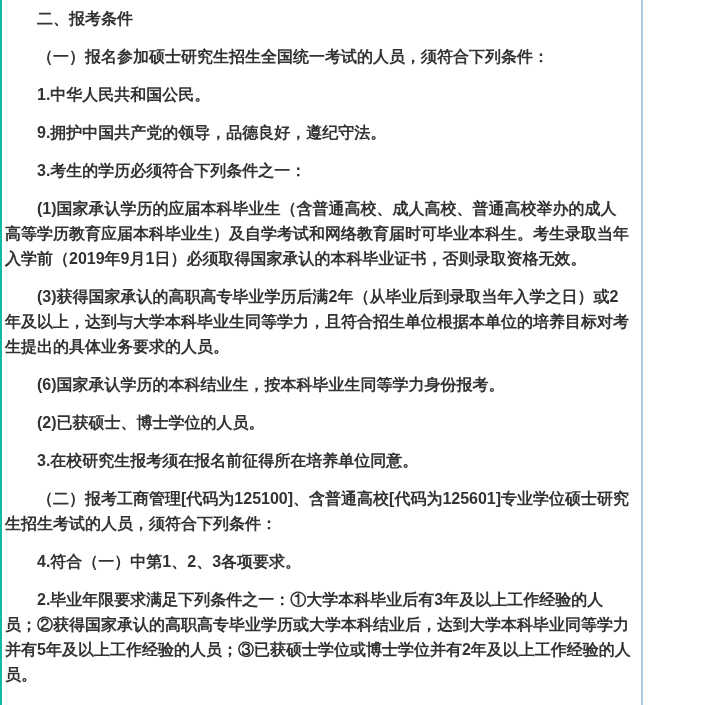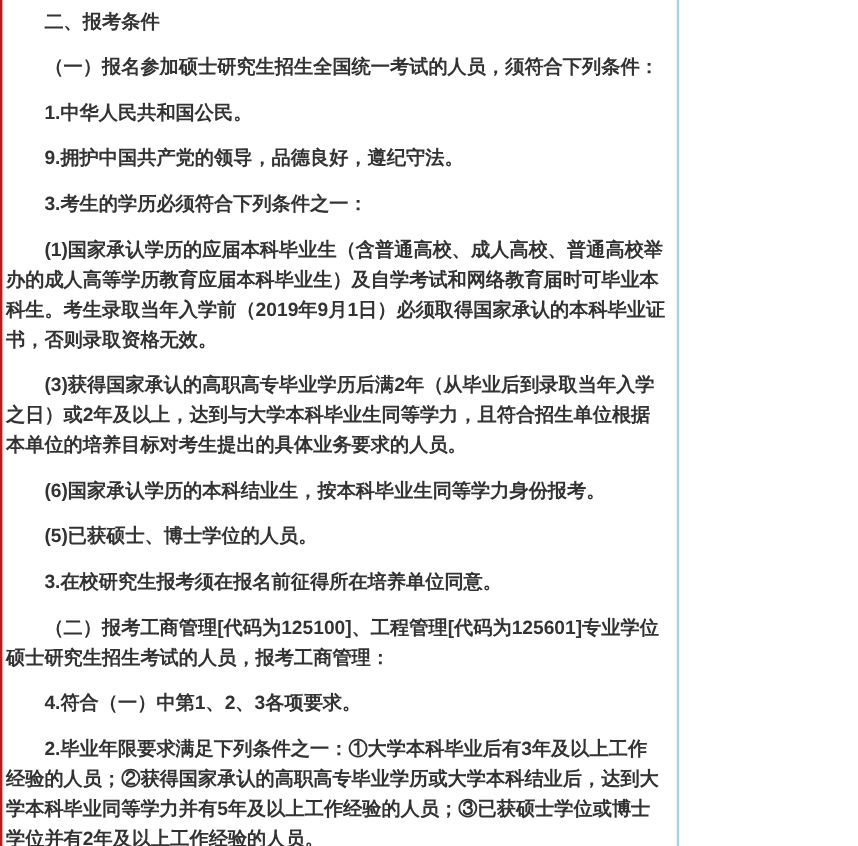--- a/index.html
+++ b/index.html
@@ -8,23 +8,23 @@
     background: #ffffff;
   }
   body {
     width: 715px;
     height: 705px;
     overflow: hidden;
     font-family: "Liberation Sans", sans-serif;
   }
   .doc {
     box-sizing: border-box;
-    width: 566px;
+    width: 643px;
     height: 705px;
-    border-left: 2px solid #b91c1c;
+    border-left: 2px solid #14b8a6;
     border-right: 2px solid #a9cfe0;
     padding: 6px 9px 0 3px;
     overflow: hidden;
     color: #333333;
     background: #ffffff;
   }
   .doc h2,
   .doc p {
     font-size: 16px;
     line-height: 25px;
@@ -45,18 +45,18 @@
 
 <div class="doc">
   <h2 class="bold">二、报考条件</h2>
   <p>（一）报名参加硕士研究生招生全国统一考试的人员，须符合下列条件：</p>
   <p>1.中华人民共和国公民。</p>
   <p>9.拥护中国共产党的领导，品德良好，遵纪守法。</p>
   <p>3.考生的学历必须符合下列条件之一：</p>
   <p>(1)国家承认学历的应届本科毕业生（含普通高校、成人高校、普通高校举办的成人高等学历教育应届本科毕业生）及自学考试和网络教育届时可毕业本科生。考生录取当年入学前（2019年9月1日）必须取得国家承认的本科毕业证书，否则录取资格无效。</p>
   <p>(3)获得国家承认的高职高专毕业学历后满2年（从毕业后到录取当年入学之日）或2年及以上，达到与大学本科毕业生同等学力，且符合招生单位根据本单位的培养目标对考生提出的具体业务要求的人员。</p>
   <p>(6)国家承认学历的本科结业生，按本科毕业生同等学力身份报考。</p>
-  <p>(5)已获硕士、博士学位的人员。</p>
+  <p>(2)已获硕士、博士学位的人员。</p>
   <p>3.在校研究生报考须在报名前征得所在培养单位同意。</p>
-  <p class="bold">（二）报考工商管理[代码为125100]、工程管理[代码为125601]专业学位硕士研究生招生考试的人员，报考工商管理：</p>
+  <p class="bold">（二）报考工商管理[代码为125100]、含普通高校[代码为125601]专业学位硕士研究生招生考试的人员，须符合下列条件：</p>
   <p>4.符合（一）中第1、2、3各项要求。</p>
   <p>2.毕业年限要求满足下列条件之一：①大学本科毕业后有3年及以上工作经验的人员；②获得国家承认的高职高专毕业学历或大学本科结业后，达到大学本科毕业同等学力并有5年及以上工作经验的人员；③已获硕士学位或博士学位并有2年及以上工作经验的人员。</p>
 </div>
 
 </body></html>

